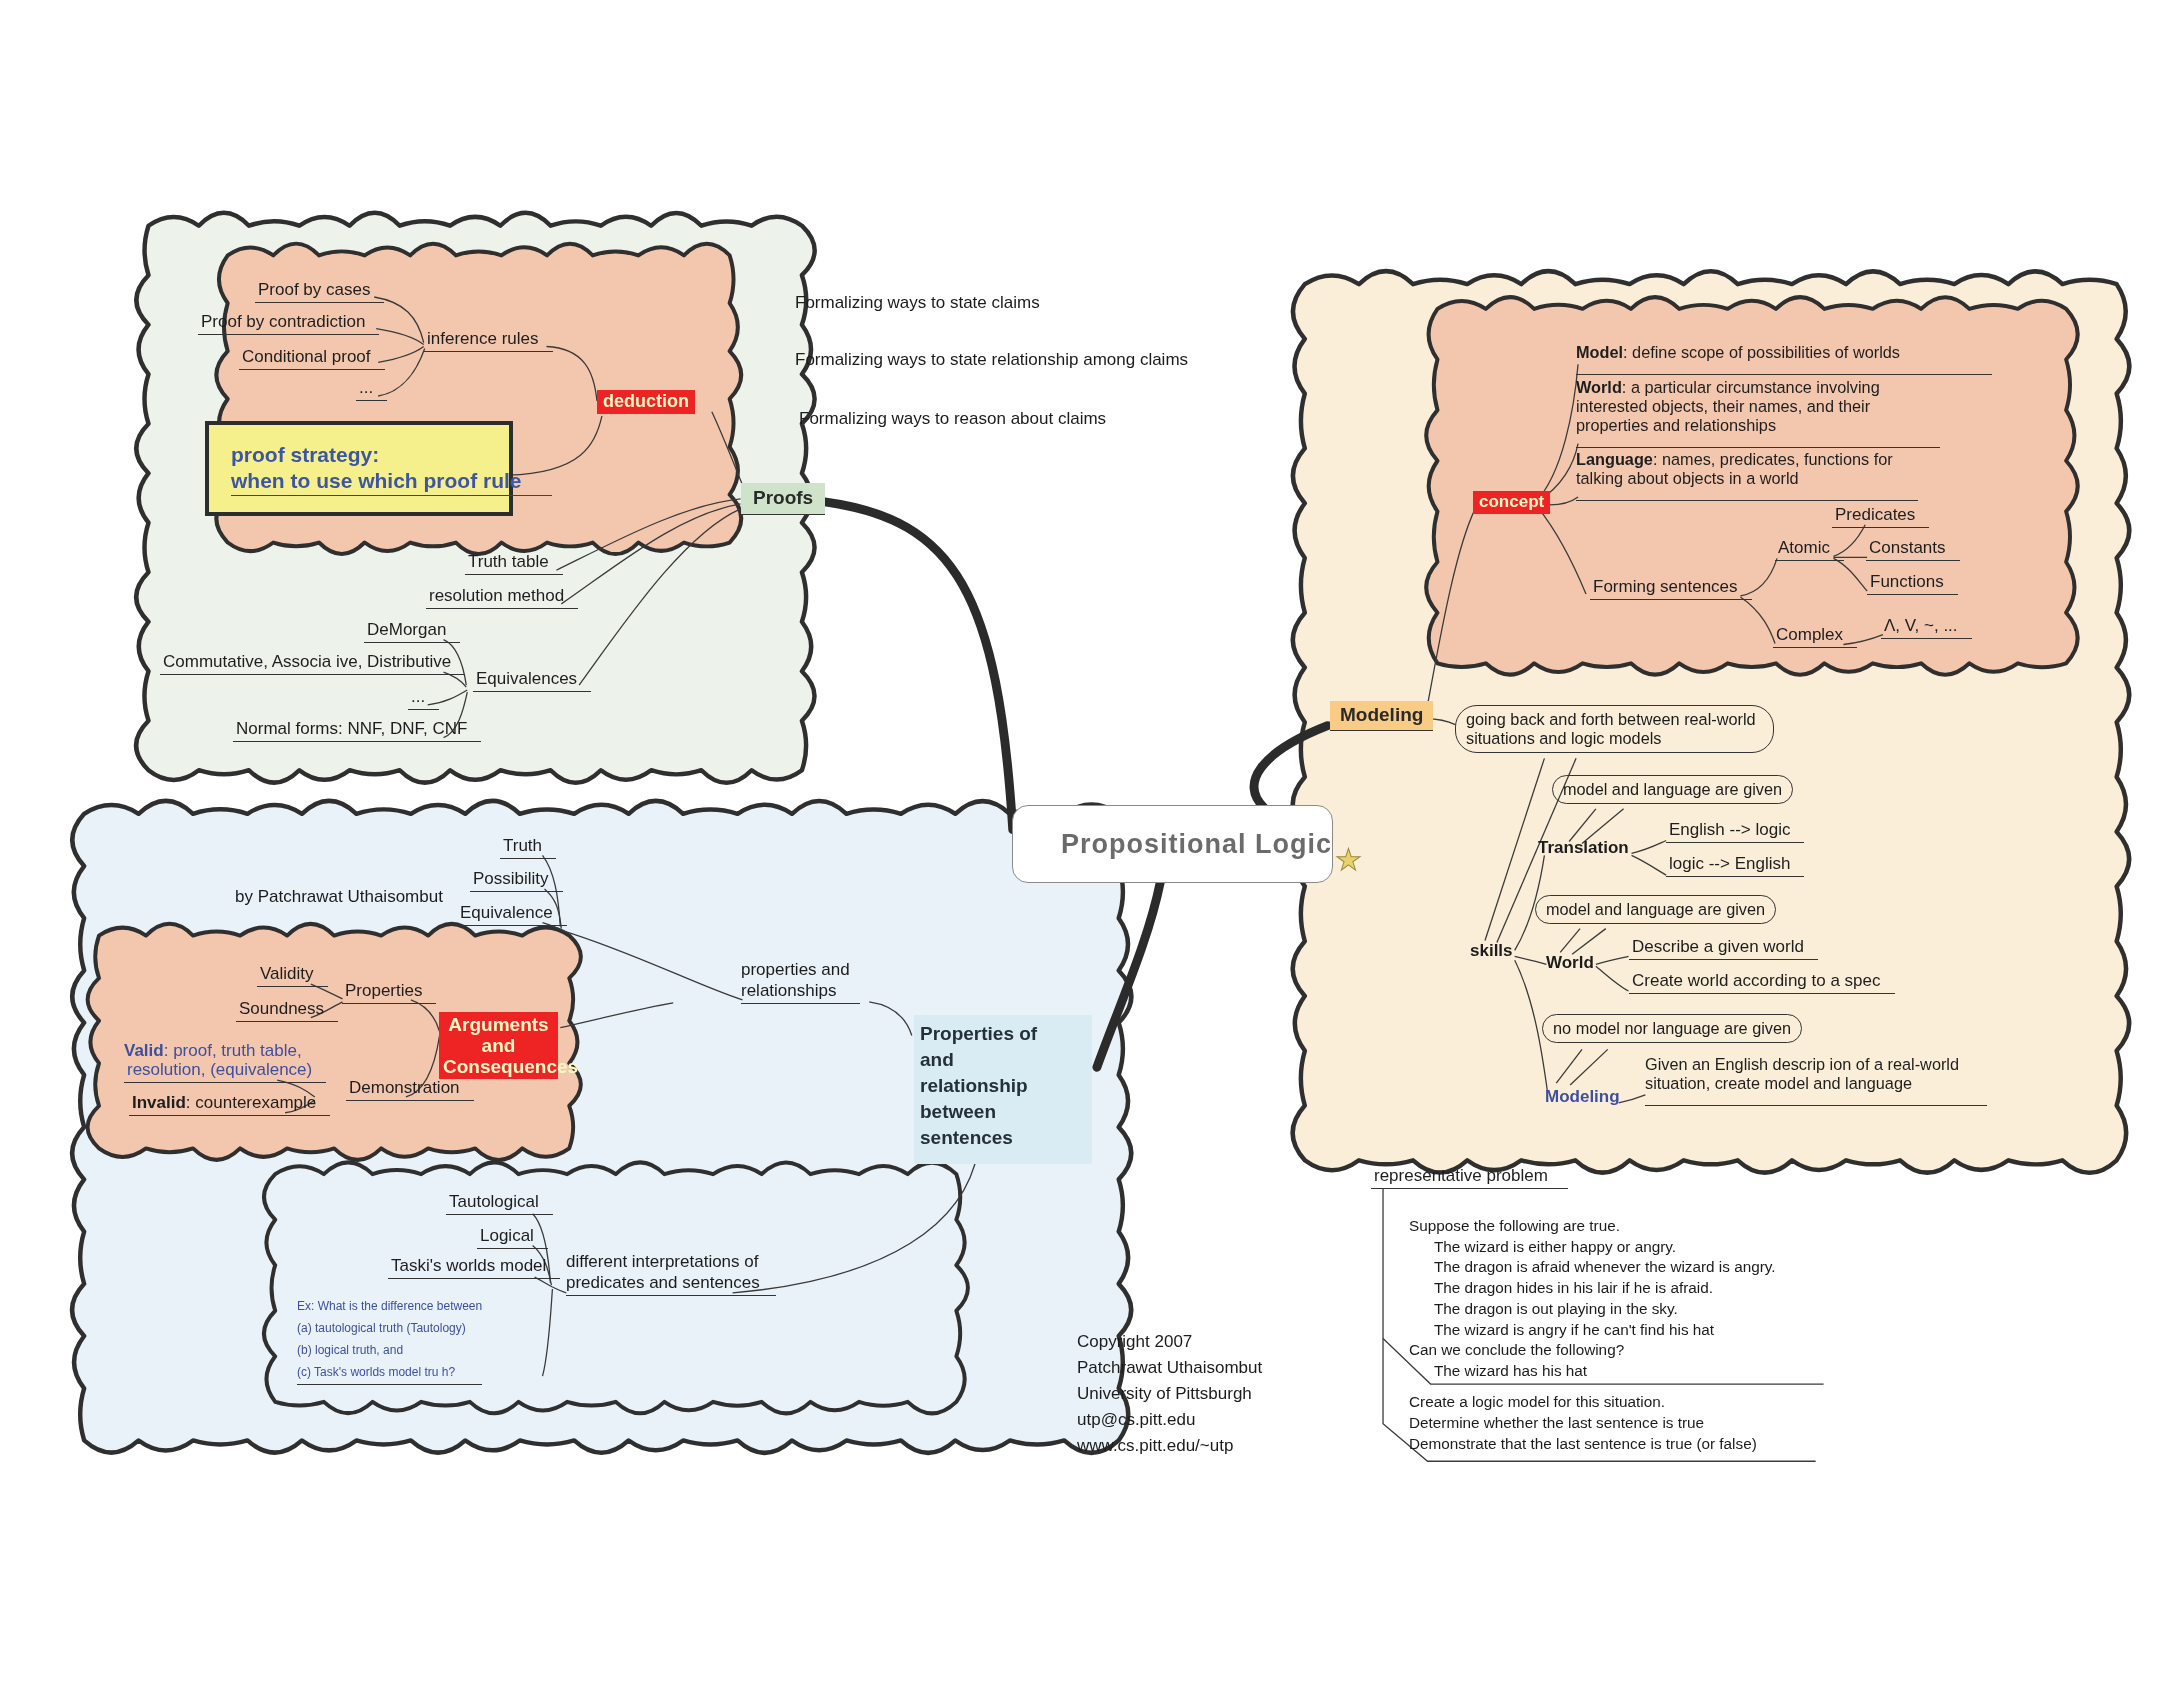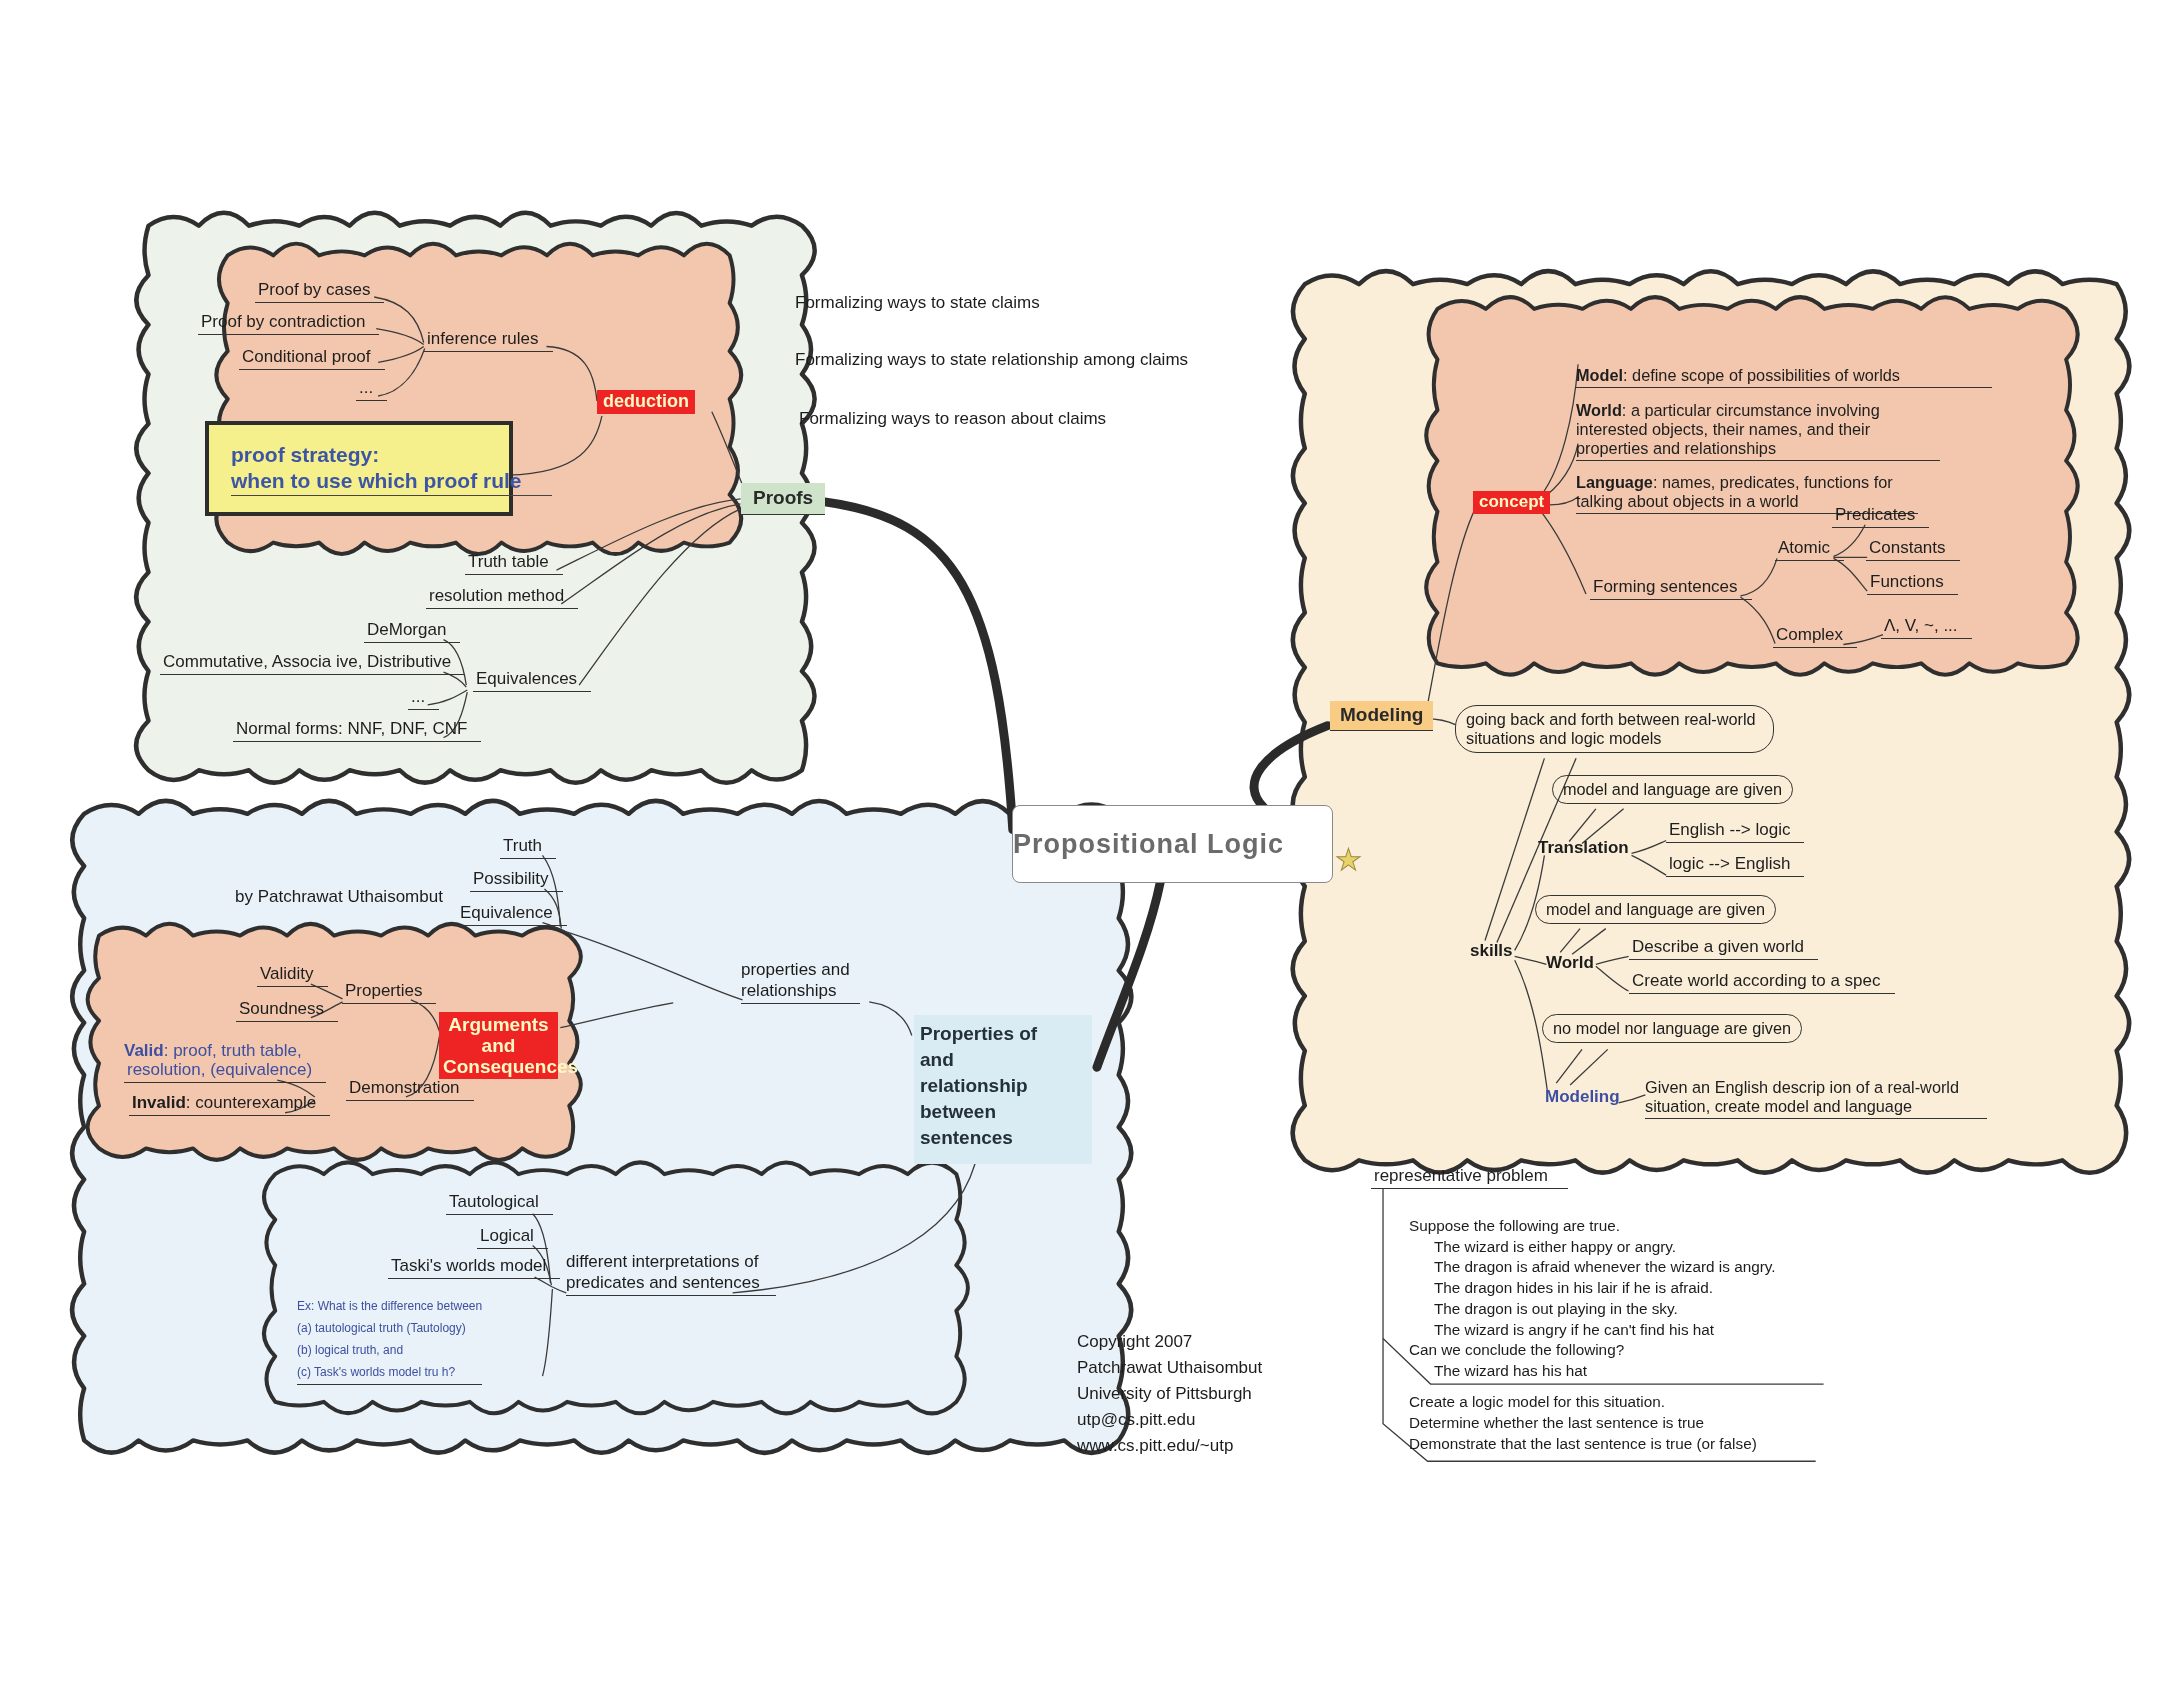--- a/index.html
+++ b/index.html
@@ -1,31 +1,31 @@
 <!DOCTYPE html>
 <html><head>
 <meta charset="utf-8">
 <style>
   html,body{margin:0;padding:0;background:#ffffff;}
   body{position:relative;width:2178px;height:1683px;font-family:"Liberation Sans",sans-serif;color:#222;}
   #scene{position:absolute;left:0;top:0;width:2178px;height:1683px;}
   svg.layer{position:absolute;left:0;top:0;}
   .lbl{position:absolute;white-space:nowrap;font-size:17px;border-bottom:1.4px solid #333;padding:0 14px 2px 3px;color:#1e1e1e;}
-  .blk{position:absolute;font-size:16.3px;border-bottom:1.4px solid #333;padding-bottom:2px;color:#1e1e1e;line-height:19px;margin-top:23px;}
+  .blk{position:absolute;font-size:16.3px;border-bottom:1.4px solid #333;padding-bottom:12px;color:#1e1e1e;line-height:19px;}
   .note{position:absolute;font-size:17px;white-space:nowrap;color:#1c1c1c;}
   .bubble{position:absolute;border:1.6px solid #333;border-radius:22px;padding:4px 10px;font-size:16.3px;color:#1c1c1c;line-height:19px;background:transparent;}
   .hl-red{position:absolute;background:#ee2424;color:#fef9c3;font-weight:bold;font-size:17px;padding:1px 6px 2px 6px;white-space:nowrap;}
   .hl-green{position:absolute;background:#cfe3ca;color:#2a2a2a;font-weight:bold;font-size:19px;padding:4px 12px 5px 12px;border-bottom:1.4px solid #333;white-space:nowrap;}
   .hl-orange{position:absolute;background:#f9cc86;color:#2a2a2a;font-weight:bold;font-size:19px;padding:3px 10px 4px 10px;border-bottom:1.4px solid #333;white-space:nowrap;}
   .boldlbl{font-weight:bold;}
   .blue{color:#3d4fa1;}
   .yellow-box{position:absolute;left:205px;top:421px;width:300px;height:87px;background:#f6f08c;border:4px solid #2d2d2d;}
   .yellow-box .l1{position:absolute;left:22px;top:18px;font-size:21px;font-weight:bold;color:#3d55a5;white-space:nowrap;}
   .yellow-box .l2{position:absolute;left:22px;top:44px;font-size:21px;font-weight:bold;color:#3d55a5;white-space:nowrap;border-bottom:1px solid #444;padding-right:30px;padding-bottom:2px;}
-  .center-box{position:absolute;left:1012px;top:805px;width:319px;height:76px;background:#fff;border:1.6px solid #8a8a8a;border-radius:8px;display:flex;align-items:center;justify-content:flex-start;}
+  .center-box{position:absolute;left:1012px;top:805px;width:319px;height:76px;background:#fff;border:1.6px solid #8a8a8a;border-radius:16px;display:flex;align-items:center;justify-content:flex-end;}
   .center-box span{font-size:27px;font-weight:bold;color:#6b6b6b;letter-spacing:1px;}
   .star{position:absolute;left:1335px;top:842px;font-size:30px;color:#e8d36a;-webkit-text-stroke:1px #9b8a42;}
   .bluebig{position:absolute;left:914px;top:1015px;width:166px;height:137px;background:#d9ecf4;padding:6px 6px;}
   .bluebig div{font-size:19px;font-weight:bold;color:#243138;line-height:26px;}
   .redbox2{position:absolute;left:439px;top:1012px;width:111px;background:#ee2424;padding:2px 4px;}
   .redbox2 div{font-size:19px;font-weight:bold;color:#fef9c3;line-height:21px;text-align:center;}
   .wiz{position:absolute;font-size:15.3px;line-height:20.6px;color:#1c1c1c;white-space:nowrap;}
   .copy{position:absolute;left:1077px;top:1329px;font-size:17px;line-height:26px;color:#1c1c1c;}
 </style>
 </head>

